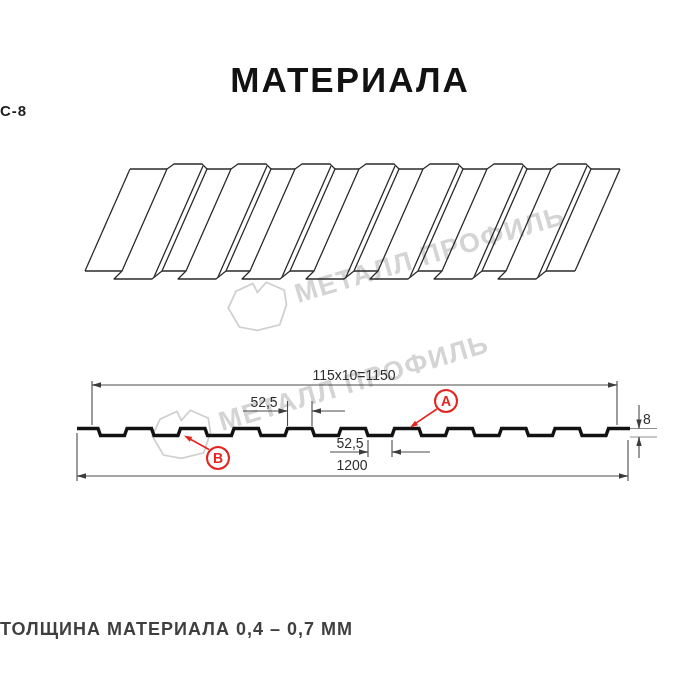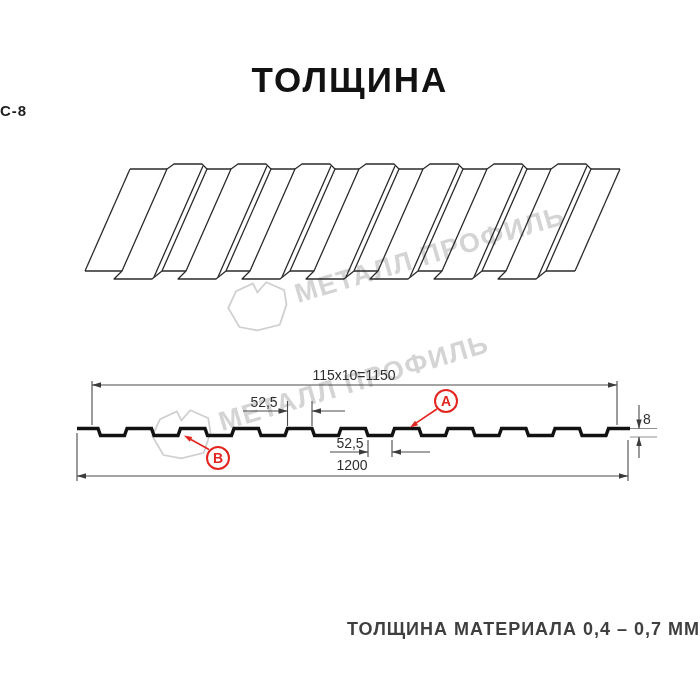--- a/index.html
+++ b/index.html
@@ -9,21 +9,21 @@
   }
   .title{
     position:absolute;top:60px;left:0;width:700px;text-align:center;
     font-size:35px;font-weight:700;letter-spacing:2px;color:#121212;
   }
   .subtitle{
     position:absolute;top:102px;left:0;width:700px;text-align:left;
     font-size:15px;font-weight:700;letter-spacing:1px;color:#1d1d1d;
   }
   .footer-note{
-    position:absolute;top:619px;left:0;width:700px;text-align:right;
+    position:absolute;top:619px;left:0;width:700px;text-align:left;
     font-size:18px;font-weight:700;letter-spacing:1px;color:#3f3f3f;
   }
   svg{position:absolute;left:0;display:block;}
   #sheet3d{top:140px;}
   #crosssec{top:330px;}
   .wm-text{
     font-size:27px;font-weight:700;fill:#d4d4d4;letter-spacing:1.5px;
     mix-blend-mode:multiply;
   }
   .wm-logo{fill:none;stroke:#d0d0d0;stroke-width:1.6;mix-blend-mode:multiply;}
@@ -35,21 +35,21 @@
   .dimtext{font-size:14px;fill:#2e2e2e;}
   .profile{fill:none;stroke:#121212;stroke-width:3.4;stroke-linejoin:miter;}
   .redmark{stroke:#e4251f;fill:none;stroke-width:2;}
   .redline{stroke:#e4251f;stroke-width:1.6;fill:none;}
   .redfill{fill:#e4251f;stroke:none;}
   .redletter{font-size:14px;font-weight:700;fill:#e4251f;}
 </style>
 </head>
 <body>
 
-<div class="title">ТОЛЩИНА</div>
+<div class="title">МАТЕРИАЛА</div>
 <div class="subtitle">С-8</div>
 
 <svg id="sheet3d" width="700" height="200" viewBox="0 140 700 200">
 
   <g class="fills">
     <path d="M85,271 L130,169 L620,169 L575,271 Z"></path>
     <path d="M122,271 L167,169 L174,164 L202,164 L207,169 L162,271 L152,279 L114,279 Z"></path>
     <path d="M186,271 L231,169 L238,164 L266,164 L271,169 L226,271 L216,279 L178,279 Z"></path>
     <path d="M250,271 L295,169 L302,164 L330,164 L335,169 L290,271 L280,279 L242,279 Z"></path>
     <path d="M314,271 L359,169 L366,164 L394,164 L399,169 L354,271 L344,279 L306,279 Z"></path>

